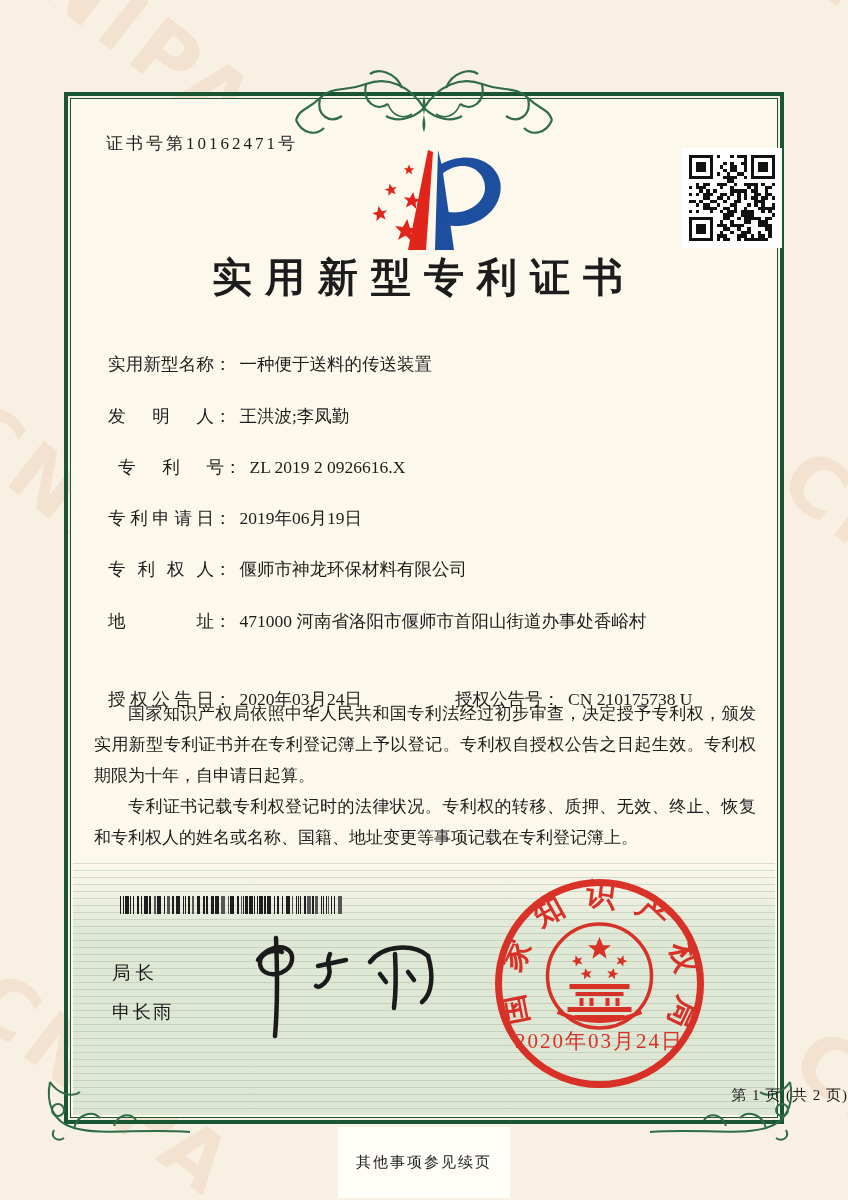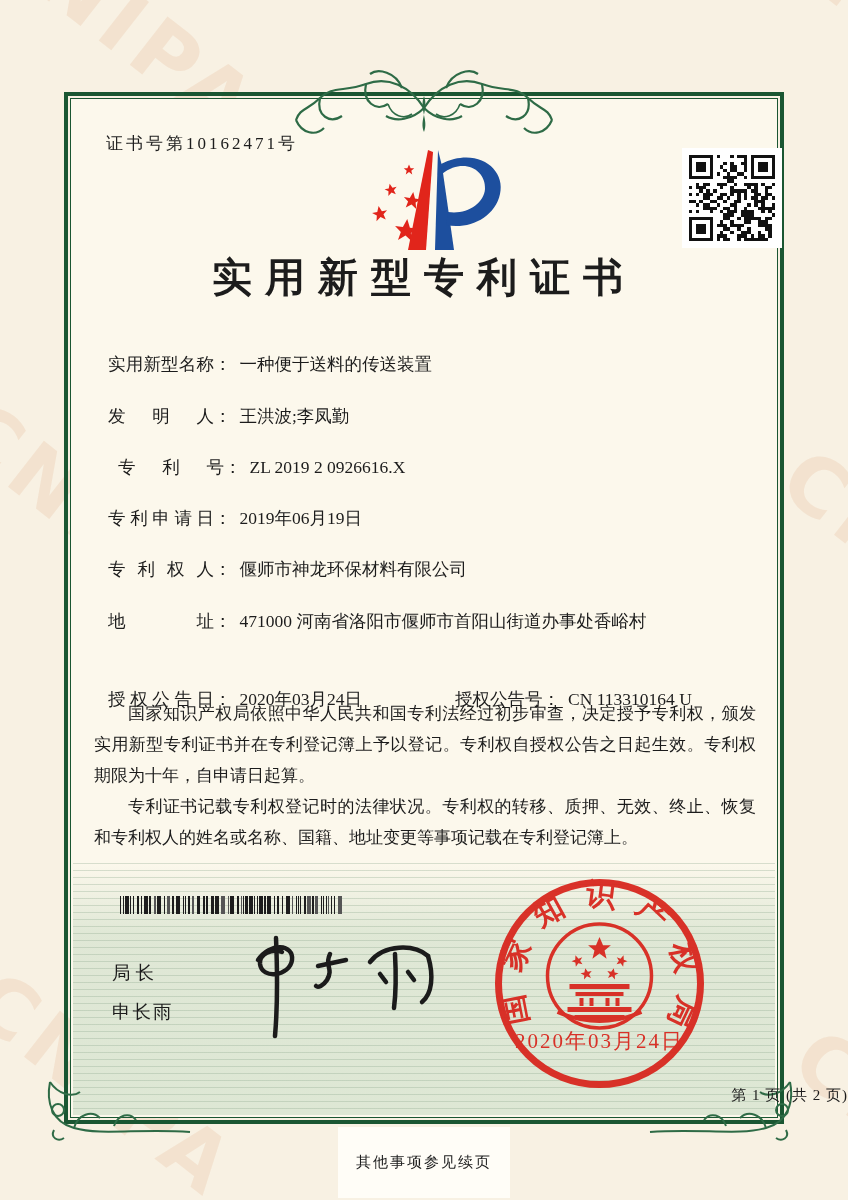--- a/index.html
+++ b/index.html
@@ -357,21 +357,21 @@
   </div>
   <div class="row" style="top:557px;">
     <span class="flabel">专利权人</span><span>：</span><span class="fvalue">偃师市神龙环保材料有限公司</span>
   </div>
   <div class="row" style="top:609px;">
     <span class="flabel">地址</span><span>：</span><span class="fvalue">471000 河南省洛阳市偃师市首阳山街道办事处香峪村</span>
   </div>
   <div class="row" style="top:687px;">
     <span class="flabel">授权公告日</span><span>：</span><span class="fvalue">2020年03月24日</span>
     <span class="grant2">
-      <span>授权公告号</span><span>：</span><span class="fvalue">CN 113310164 U</span>
+      <span>授权公告号</span><span>：</span><span class="fvalue">CN 210175738 U</span>
     </span>
   </div>
 
   <div class="paras">
     <p>国家知识产权局依照中华人民共和国专利法经过初步审查，决定授予专利权，颁发实用新型专利证书并在专利登记簿上予以登记。专利权自授权公告之日起生效。专利权期限为十年，自申请日起算。</p>
     <p>专利证书记载专利权登记时的法律状况。专利权的转移、质押、无效、终止、恢复和专利权人的姓名或名称、国籍、地址变更等事项记载在专利登记簿上。</p>
   </div>
 
   <svg class="barcode" id="barcode-svg" width="226" height="18" viewBox="0 0 226 18">
       <rect x="0" y="0" width="1" height="18" fill="#1d1d1d"></rect>

